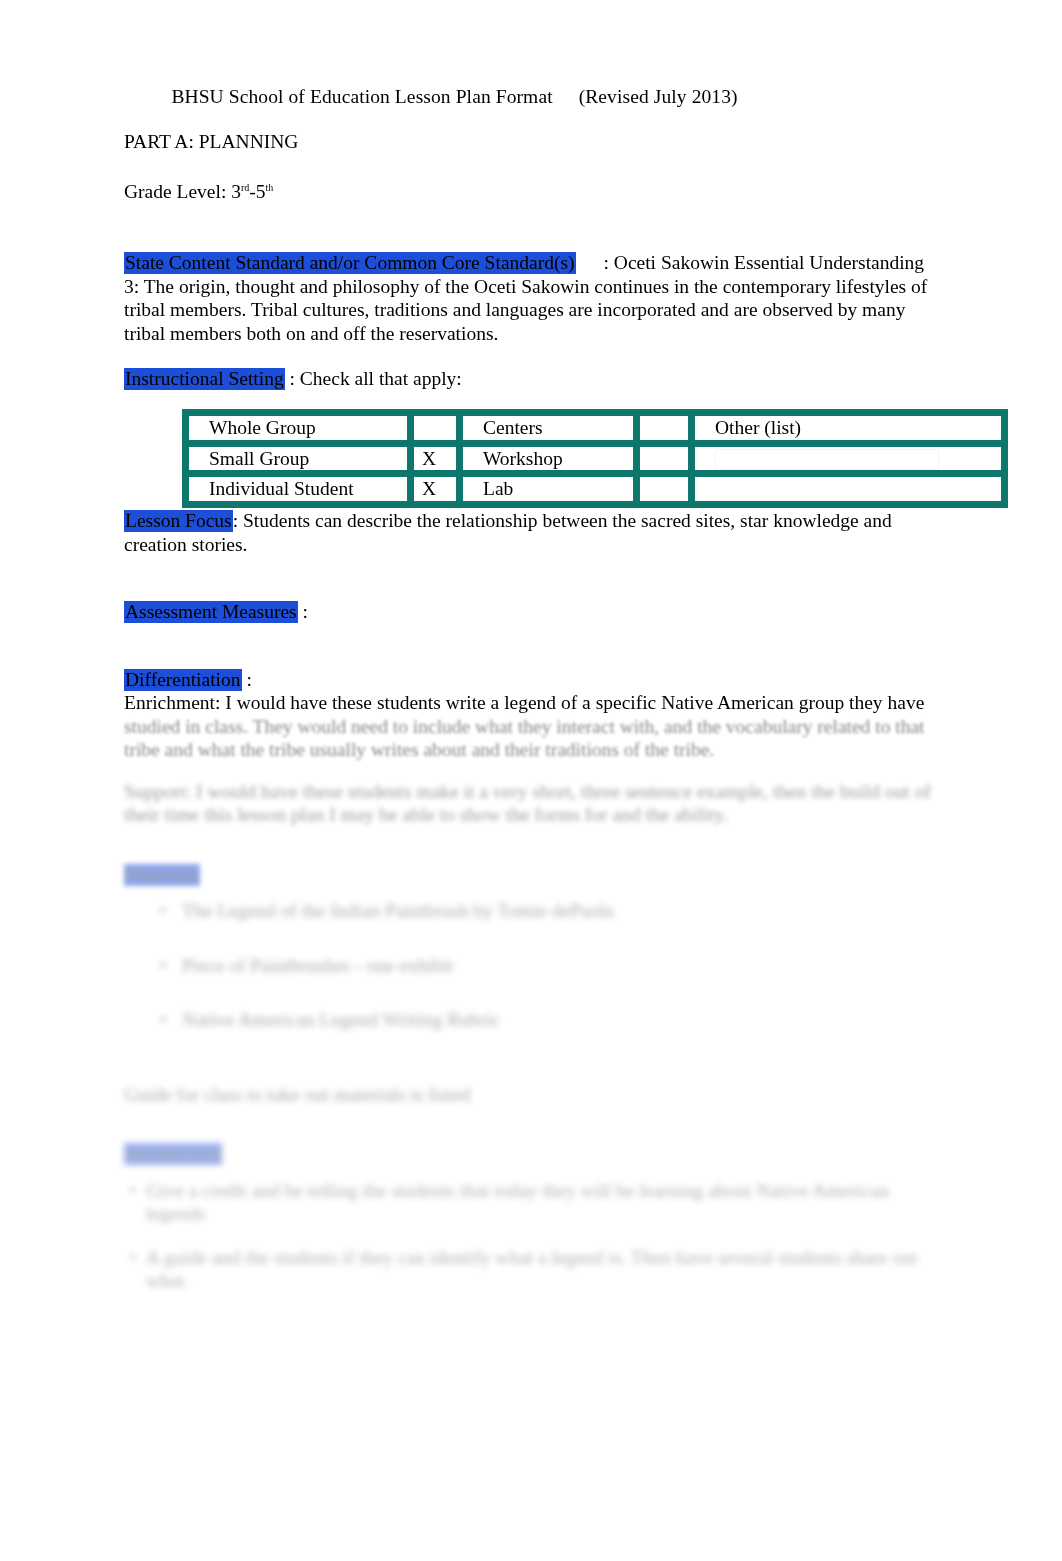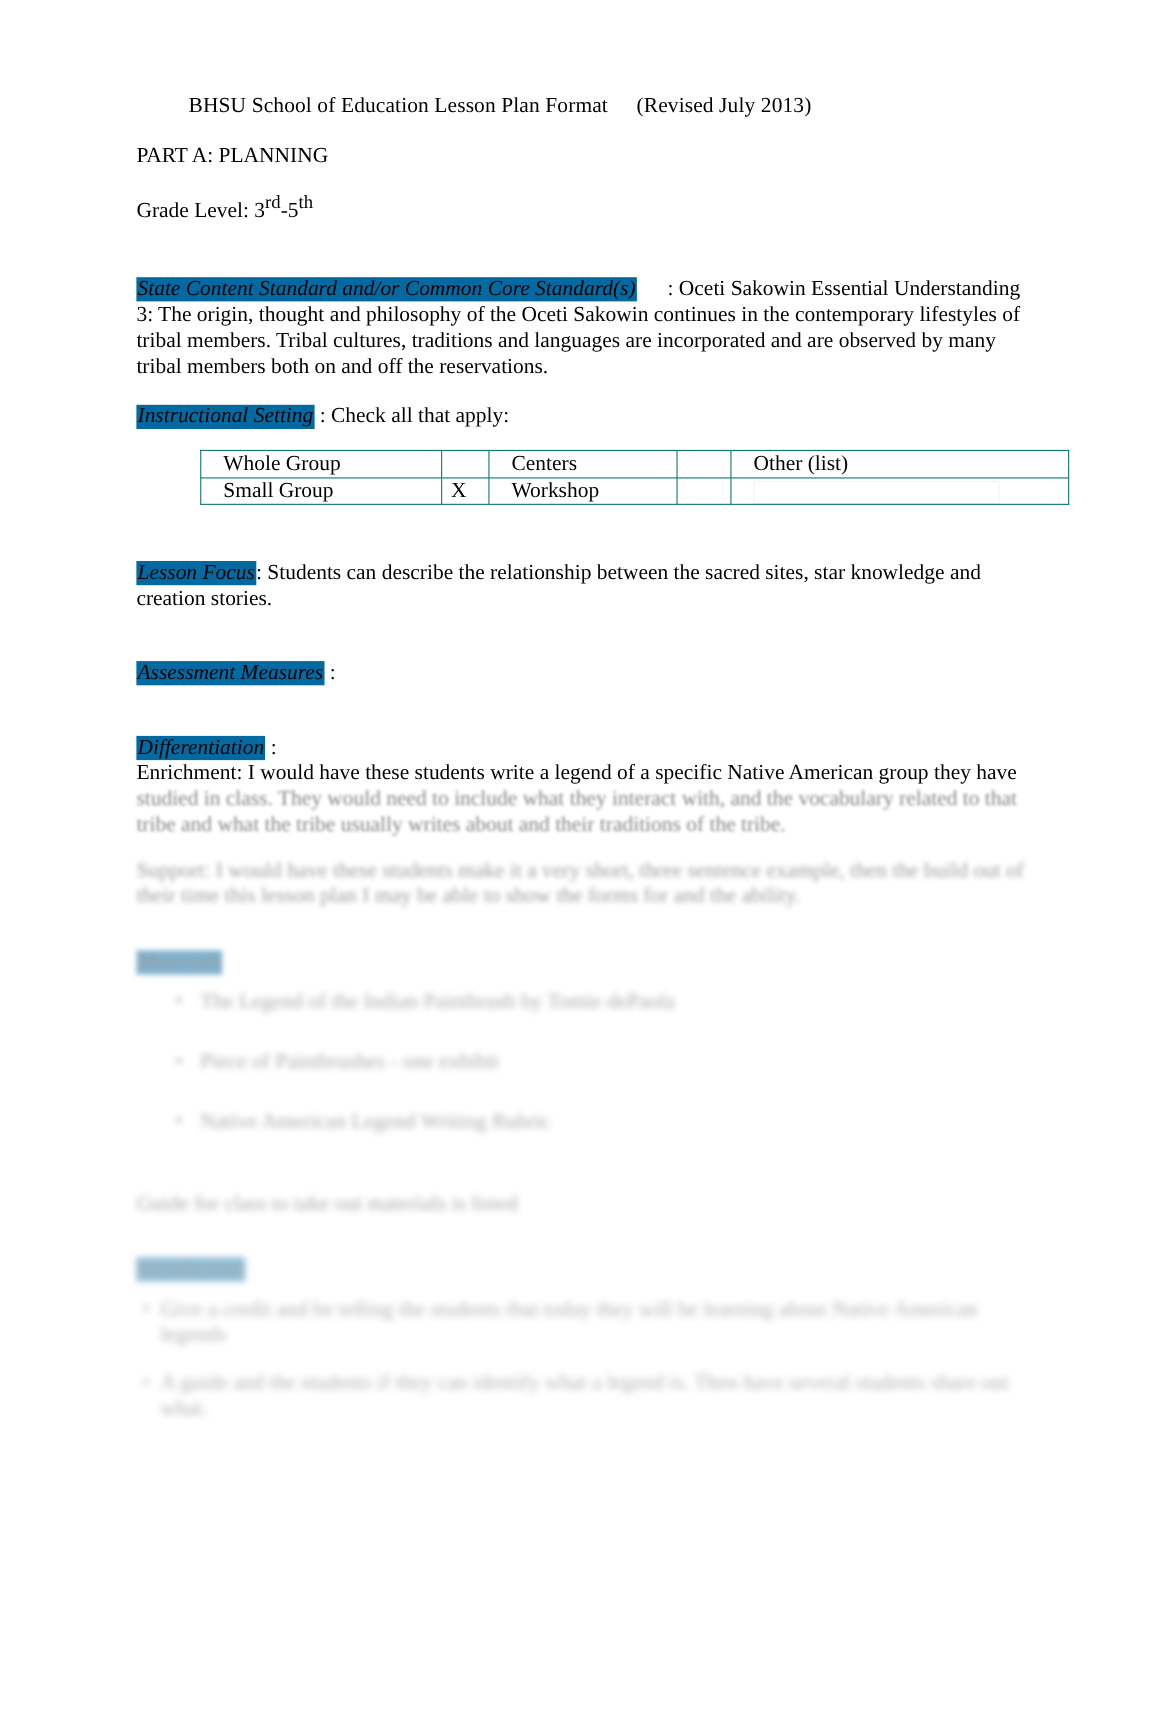--- a/index.html
+++ b/index.html
@@ -55,48 +55,47 @@
 
   .sp-13 { height: 13px; }
   .sp-18 { height: 18px; }
   .sp-20 { height: 20px; }
   .sp-22 { height: 22px; }
   .sp-26 { height: 26px; }
   .sp-36 { height: 36px; }
   .sp-44 { height: 44px; }
 
   sup {
-    font-size: 17px;
+    font-size: 10px;
     vertical-align: super;
     line-height: 0;
   }
 
   .hl {
-    background: #0369a1;
+    background: #1d4ed8;
     padding: 0 1px 1px 1px;
-    font-style: italic;
   }
   .tabgap-md { display: inline-block; width: 28px; }
 
   
   .settings-table-wrap {
     position: absolute;
     left: 182px;
     top: 409px;
     width: 696px;
     height: 88px;
   }
   .settings-table {
     border-collapse: collapse;
     width: 696px;
     table-layout: fixed;
     font-size: 19.5px;
   }
   .settings-table td {
-    border: 1px solid #0f766e;
+    border: 7px solid #0f766e;
     padding: 0 0 0 20px;
     height: 23.5px;
     vertical-align: top;
     line-height: 23.5px;
     white-space: nowrap;
   }
   .col-label  { width: 198px; }
   .col-mark   { width: 34px; padding-left: 8px !important; text-align: left; }
   .col-label2 { width: 150px; }
   .col-mark2  { width: 28px; }
@@ -209,20 +208,27 @@
         </tr>
         <tr>
           <td class="col-label">Small Group</td>
           <td class="col-mark">X</td>
           <td class="col-label2">Workshop</td>
           <td class="col-mark2"></td>
           <td class="col-other">
             <span class="other-input"></span>
           </td>
         </tr>
+        <tr>
+          <td class="col-label">Individual Student</td>
+          <td class="col-mark">X</td>
+          <td class="col-label2">Lab</td>
+          <td class="col-mark2"></td>
+          <td class="col-other"></td>
+        </tr>
       </tbody>
     </table>
   </div>
 
   <div class="body-col" style="top:509px;">
 
     <div class="para">
       <span class="hl">Lesson Focus</span><span>: Students can describe the relationship between the sacred sites, star knowledge and creation stories.</span>
     </div>
 

